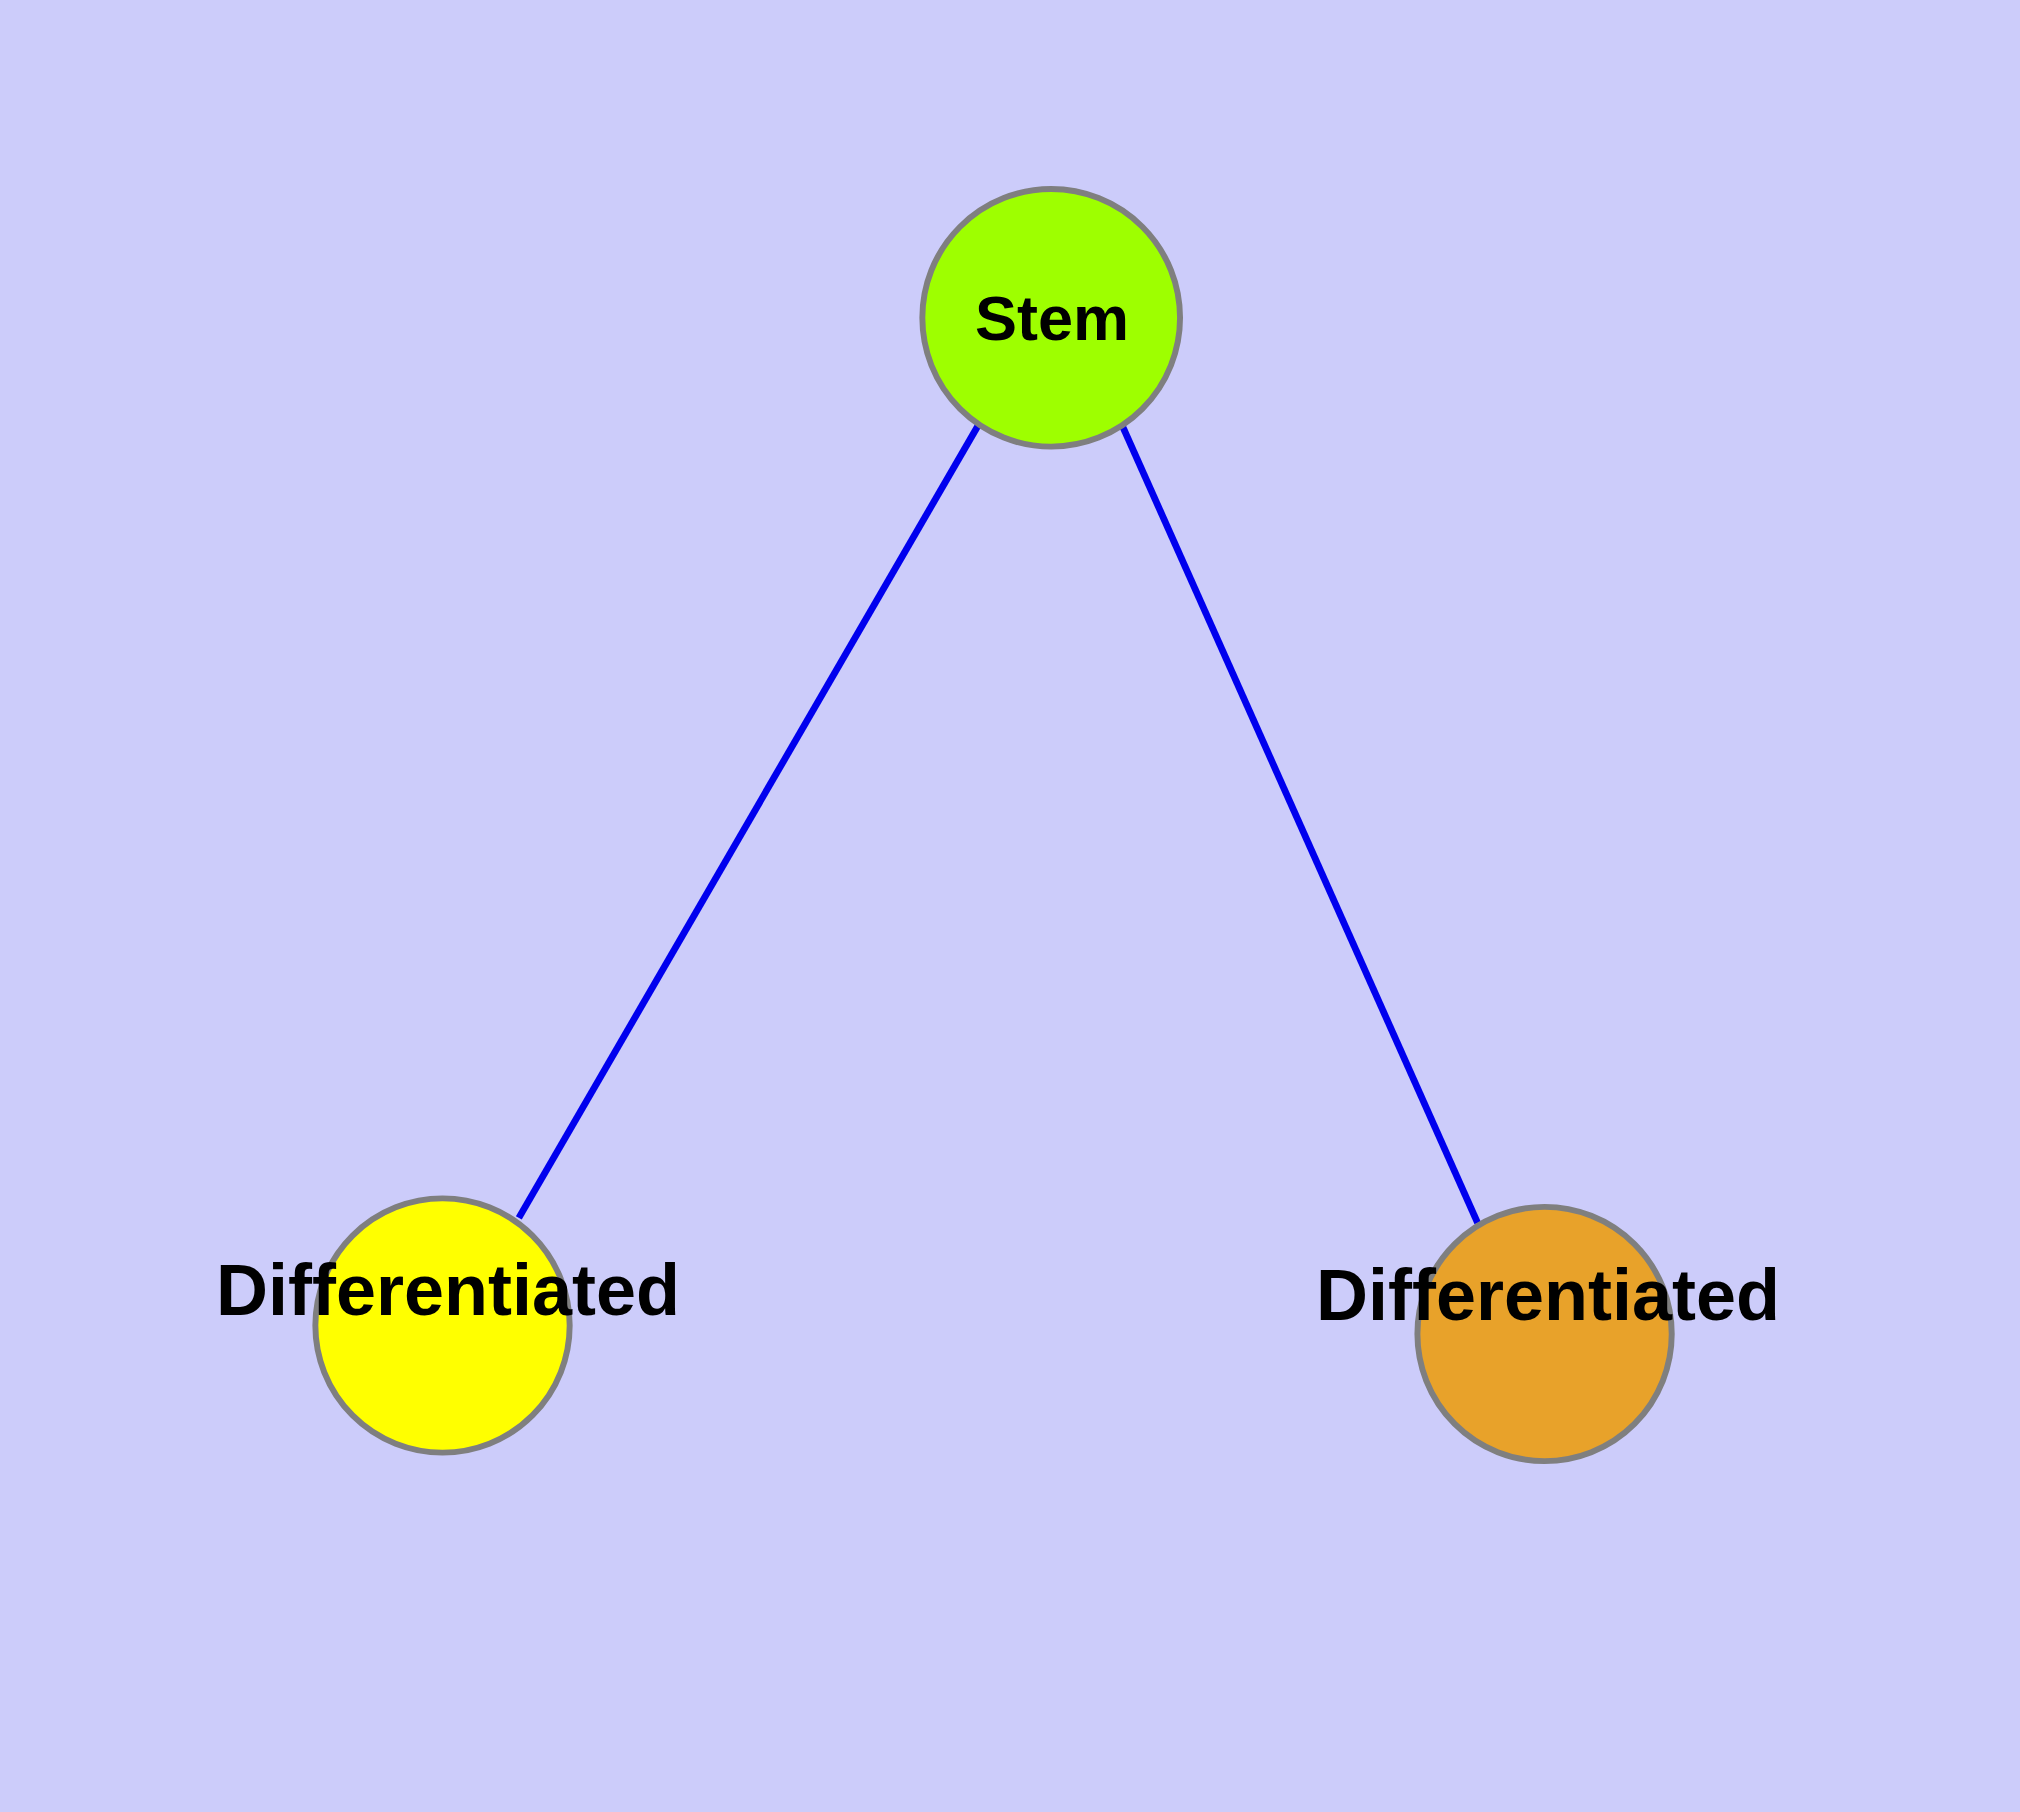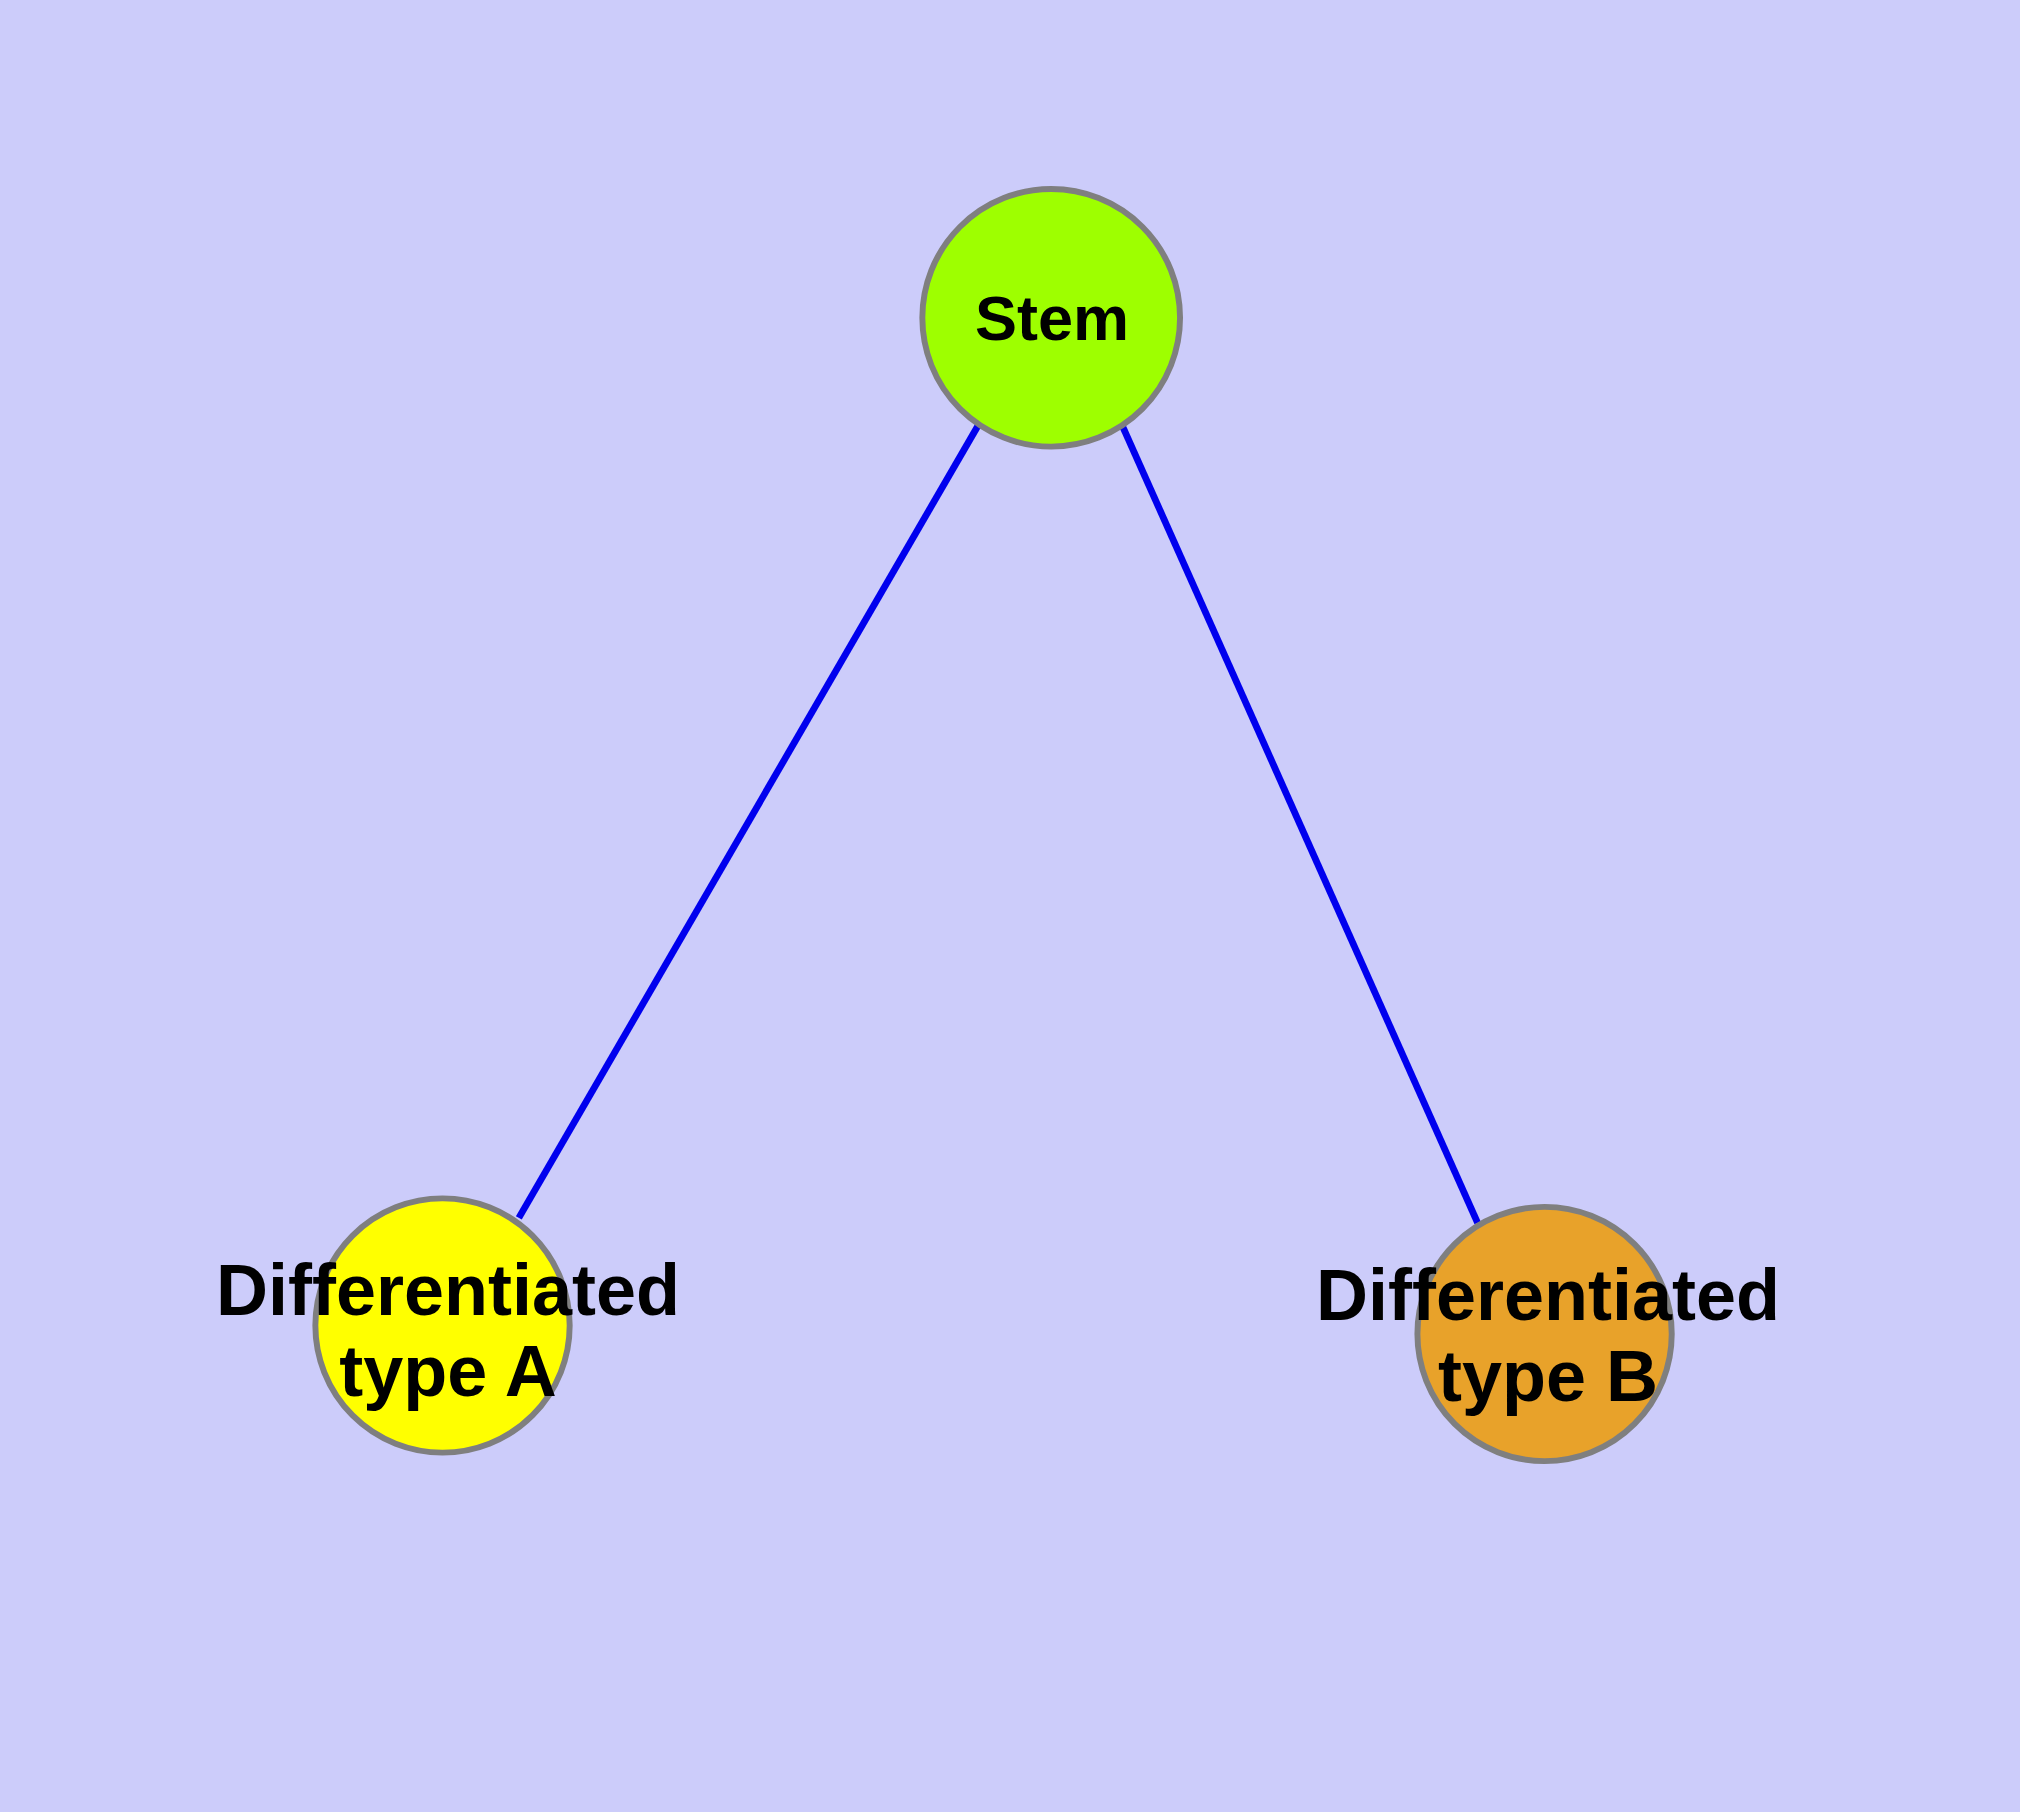--- a/index.html
+++ b/index.html
@@ -59,18 +59,18 @@
       </g>
     <g id="nodes-group">
         <circle cx="1240" cy="375" r="152" fill="#9eff00" stroke="#7f7f7f" stroke-width="7"></circle>
         <circle cx="522" cy="1564" r="150" fill="#ffff00" stroke="#7f7f7f" stroke-width="7"></circle>
         <circle cx="1822" cy="1574" r="150" fill="#e8a22a" stroke="#7f7f7f" stroke-width="7"></circle>
       </g>
   </svg>
 
   <div id="labels-layer">
       <div class="node-label root" style="color: rgb(0, 0, 0); left: 975px; top: 283px;"><div>Stem</div></div>
-      <div class="node-label leaf" style="color: rgb(0, 0, 0); left: 216px; top: 1250px;"><div>Differentiated</div><div>type A</div></div>
-      <div class="node-label leaf" style="color: rgb(0, 0, 0); left: 1316px; top: 1255px;"><div>Differentiated</div><div>type B</div></div>
+      <div class="node-label leaf" style="color: rgb(0, 0, 0); left: 216px; top: 1250px;"><div>Differentiated</div></div>
+      <div class="node-label leaf" style="color: rgb(0, 0, 0); left: 1316px; top: 1255px;"><div>Differentiated</div></div>
     </div>
 
 </div>
 
 
 </body></html>

